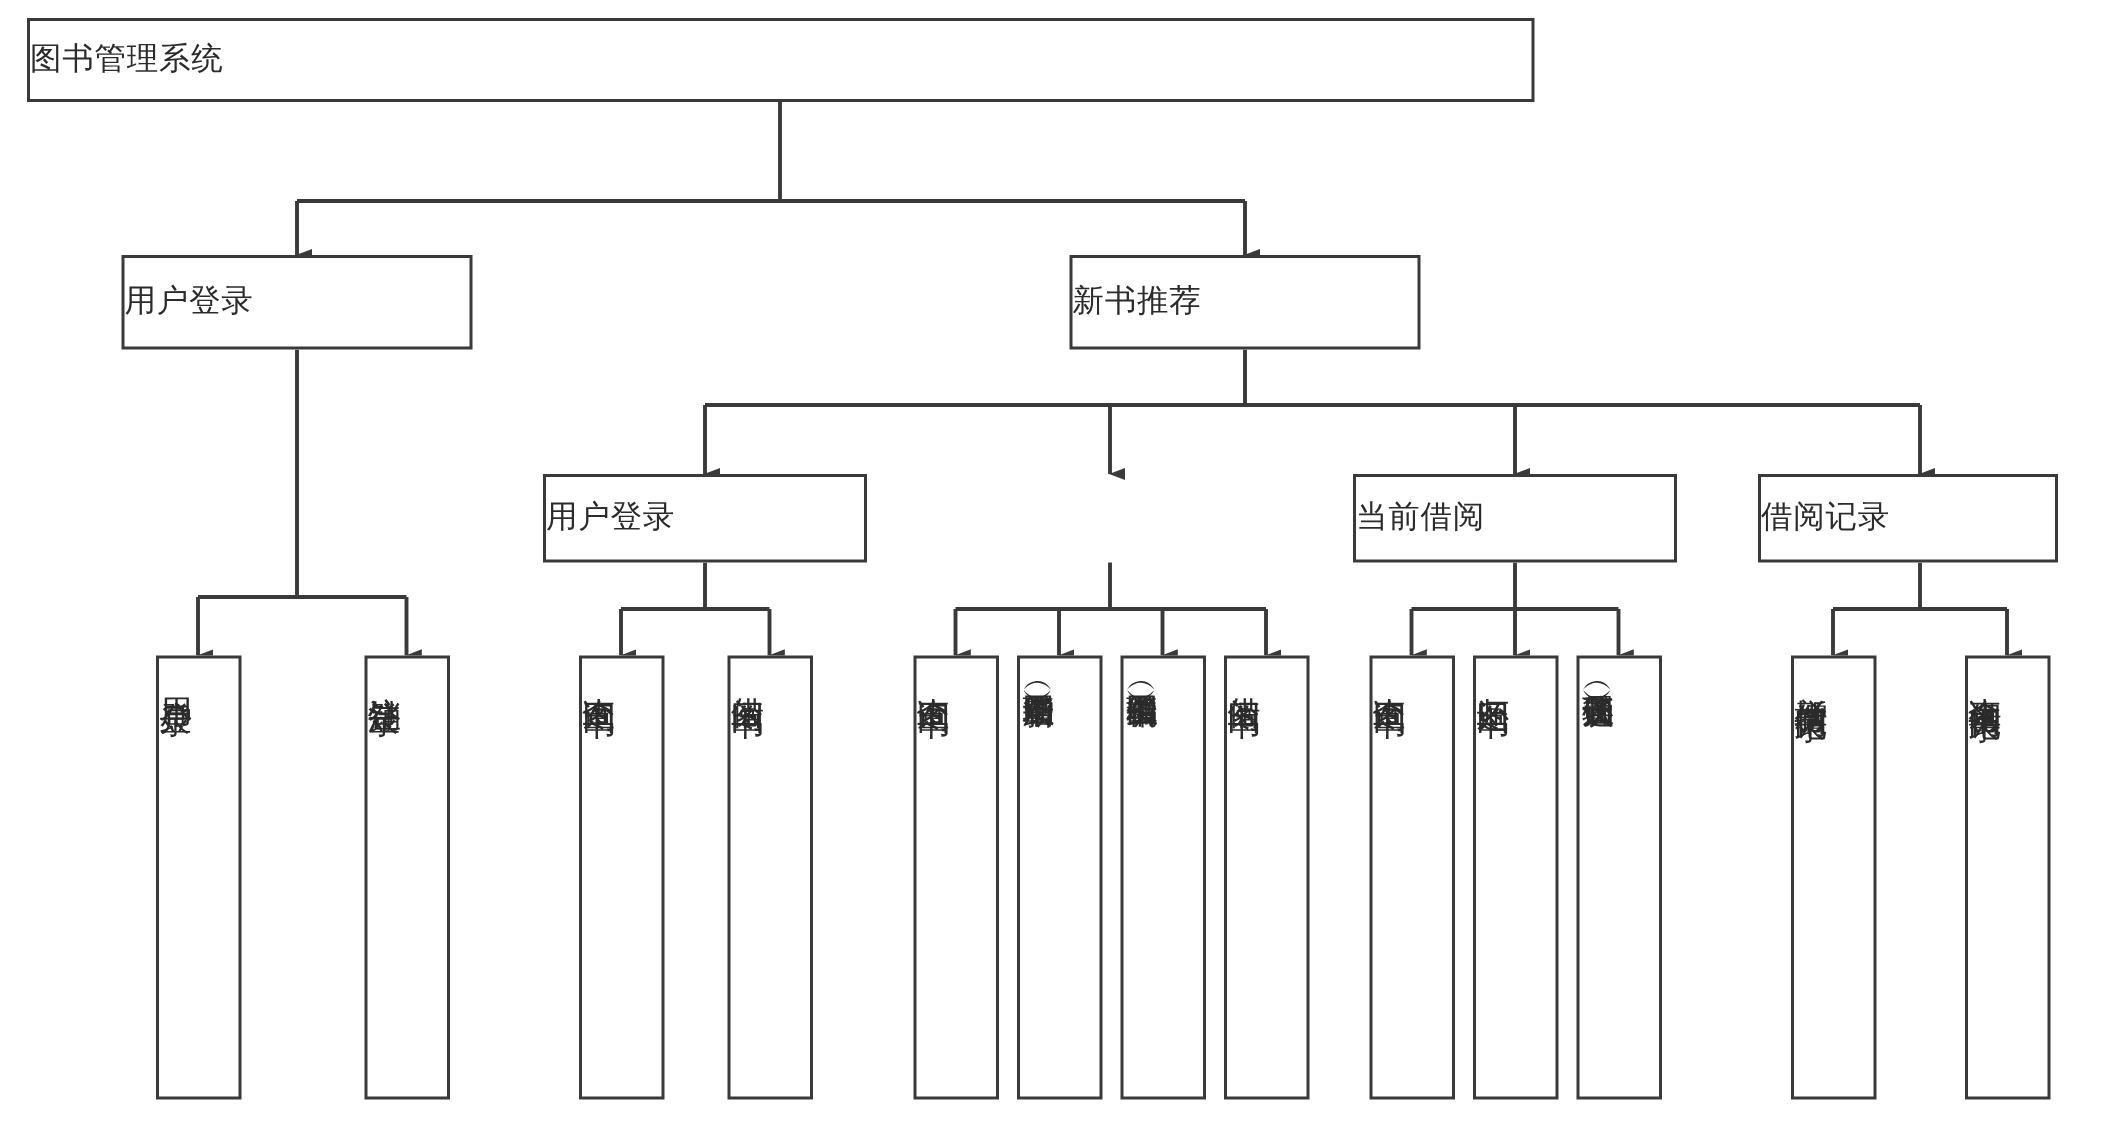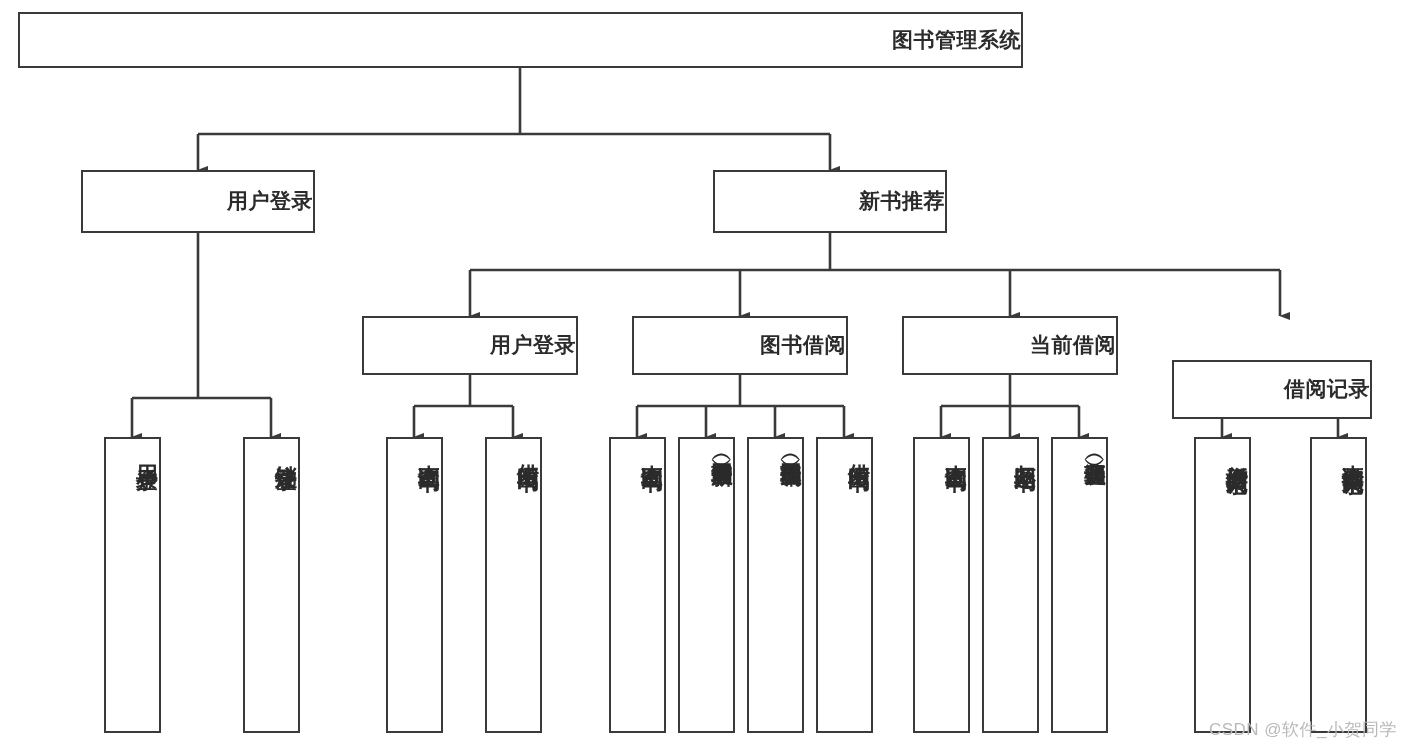--- a/index.html
+++ b/index.html
@@ -27,23 +27,22 @@
     height: 747px;
     pointer-events: none;
   }
   .node {
     position: absolute;
     box-sizing: border-box;
     background: #ffffff;
     border: 2px solid #3a3a3a;
     display: flex;
     align-items: center;
-    justify-content: flex-end;
+    justify-content: flex-start;
     color: #2b2b2b;
-    font-weight: bold;
   }
   .node-label {
     display: block;
     text-align: center;
     line-height: 1.18;
     color: #2b2b2b;
   }
   .node.horiz .node-label {
     font-size: 21px;
     letter-spacing: 0.5px;
@@ -139,27 +138,24 @@
   <div class="node horiz" style="left:81px; top:170px; width:234px; height:63px;">
     <span class="node-label">用户登录</span>
   </div>
   <div class="node horiz" style="left:713px; top:170px; width:234px; height:63px;">
     <span class="node-label">新书推荐</span>
   </div>
 
   <div class="node horiz" style="left:362px; top:316px; width:216px; height:59px;">
     <span class="node-label">用户登录</span>
   </div>
-  <div class="node horiz" style="left:632px; top:316px; width:216px; height:59px;">
-    <span class="node-label">图书借阅</span>
-  </div>
   <div class="node horiz" style="left:902px; top:316px; width:216px; height:59px;">
     <span class="node-label">当前借阅</span>
   </div>
-  <div class="node horiz" style="left:1172px; top:316px; width:200px; height:59px;margin-top:44px;">
+  <div class="node horiz" style="left:1172px; top:316px; width:200px; height:59px;">
     <span class="node-label">借阅记录</span>
   </div>
 
   <div class="node vert" style="left:104px; top:437px; width:57px; height:296px;">
     <span class="node-label">用户登录</span>
   </div>
   <div class="node vert" style="left:243px; top:437px; width:57px; height:296px;">
     <span class="node-label">注销登录</span>
   </div>
 
@@ -193,15 +189,14 @@
     <span class="node-label">确认归还（管理员）</span>
   </div>
 
   <div class="node vert" style="left:1194px; top:437px; width:57px; height:296px;">
     <span class="node-label">新增借阅记录</span>
   </div>
   <div class="node vert" style="left:1310px; top:437px; width:57px; height:296px;">
     <span class="node-label">查询借阅记录</span>
   </div>
 
-  <div class="watermark">CSDN @软件_小贺同学</div>
 
 </div>
 
 </body></html>

